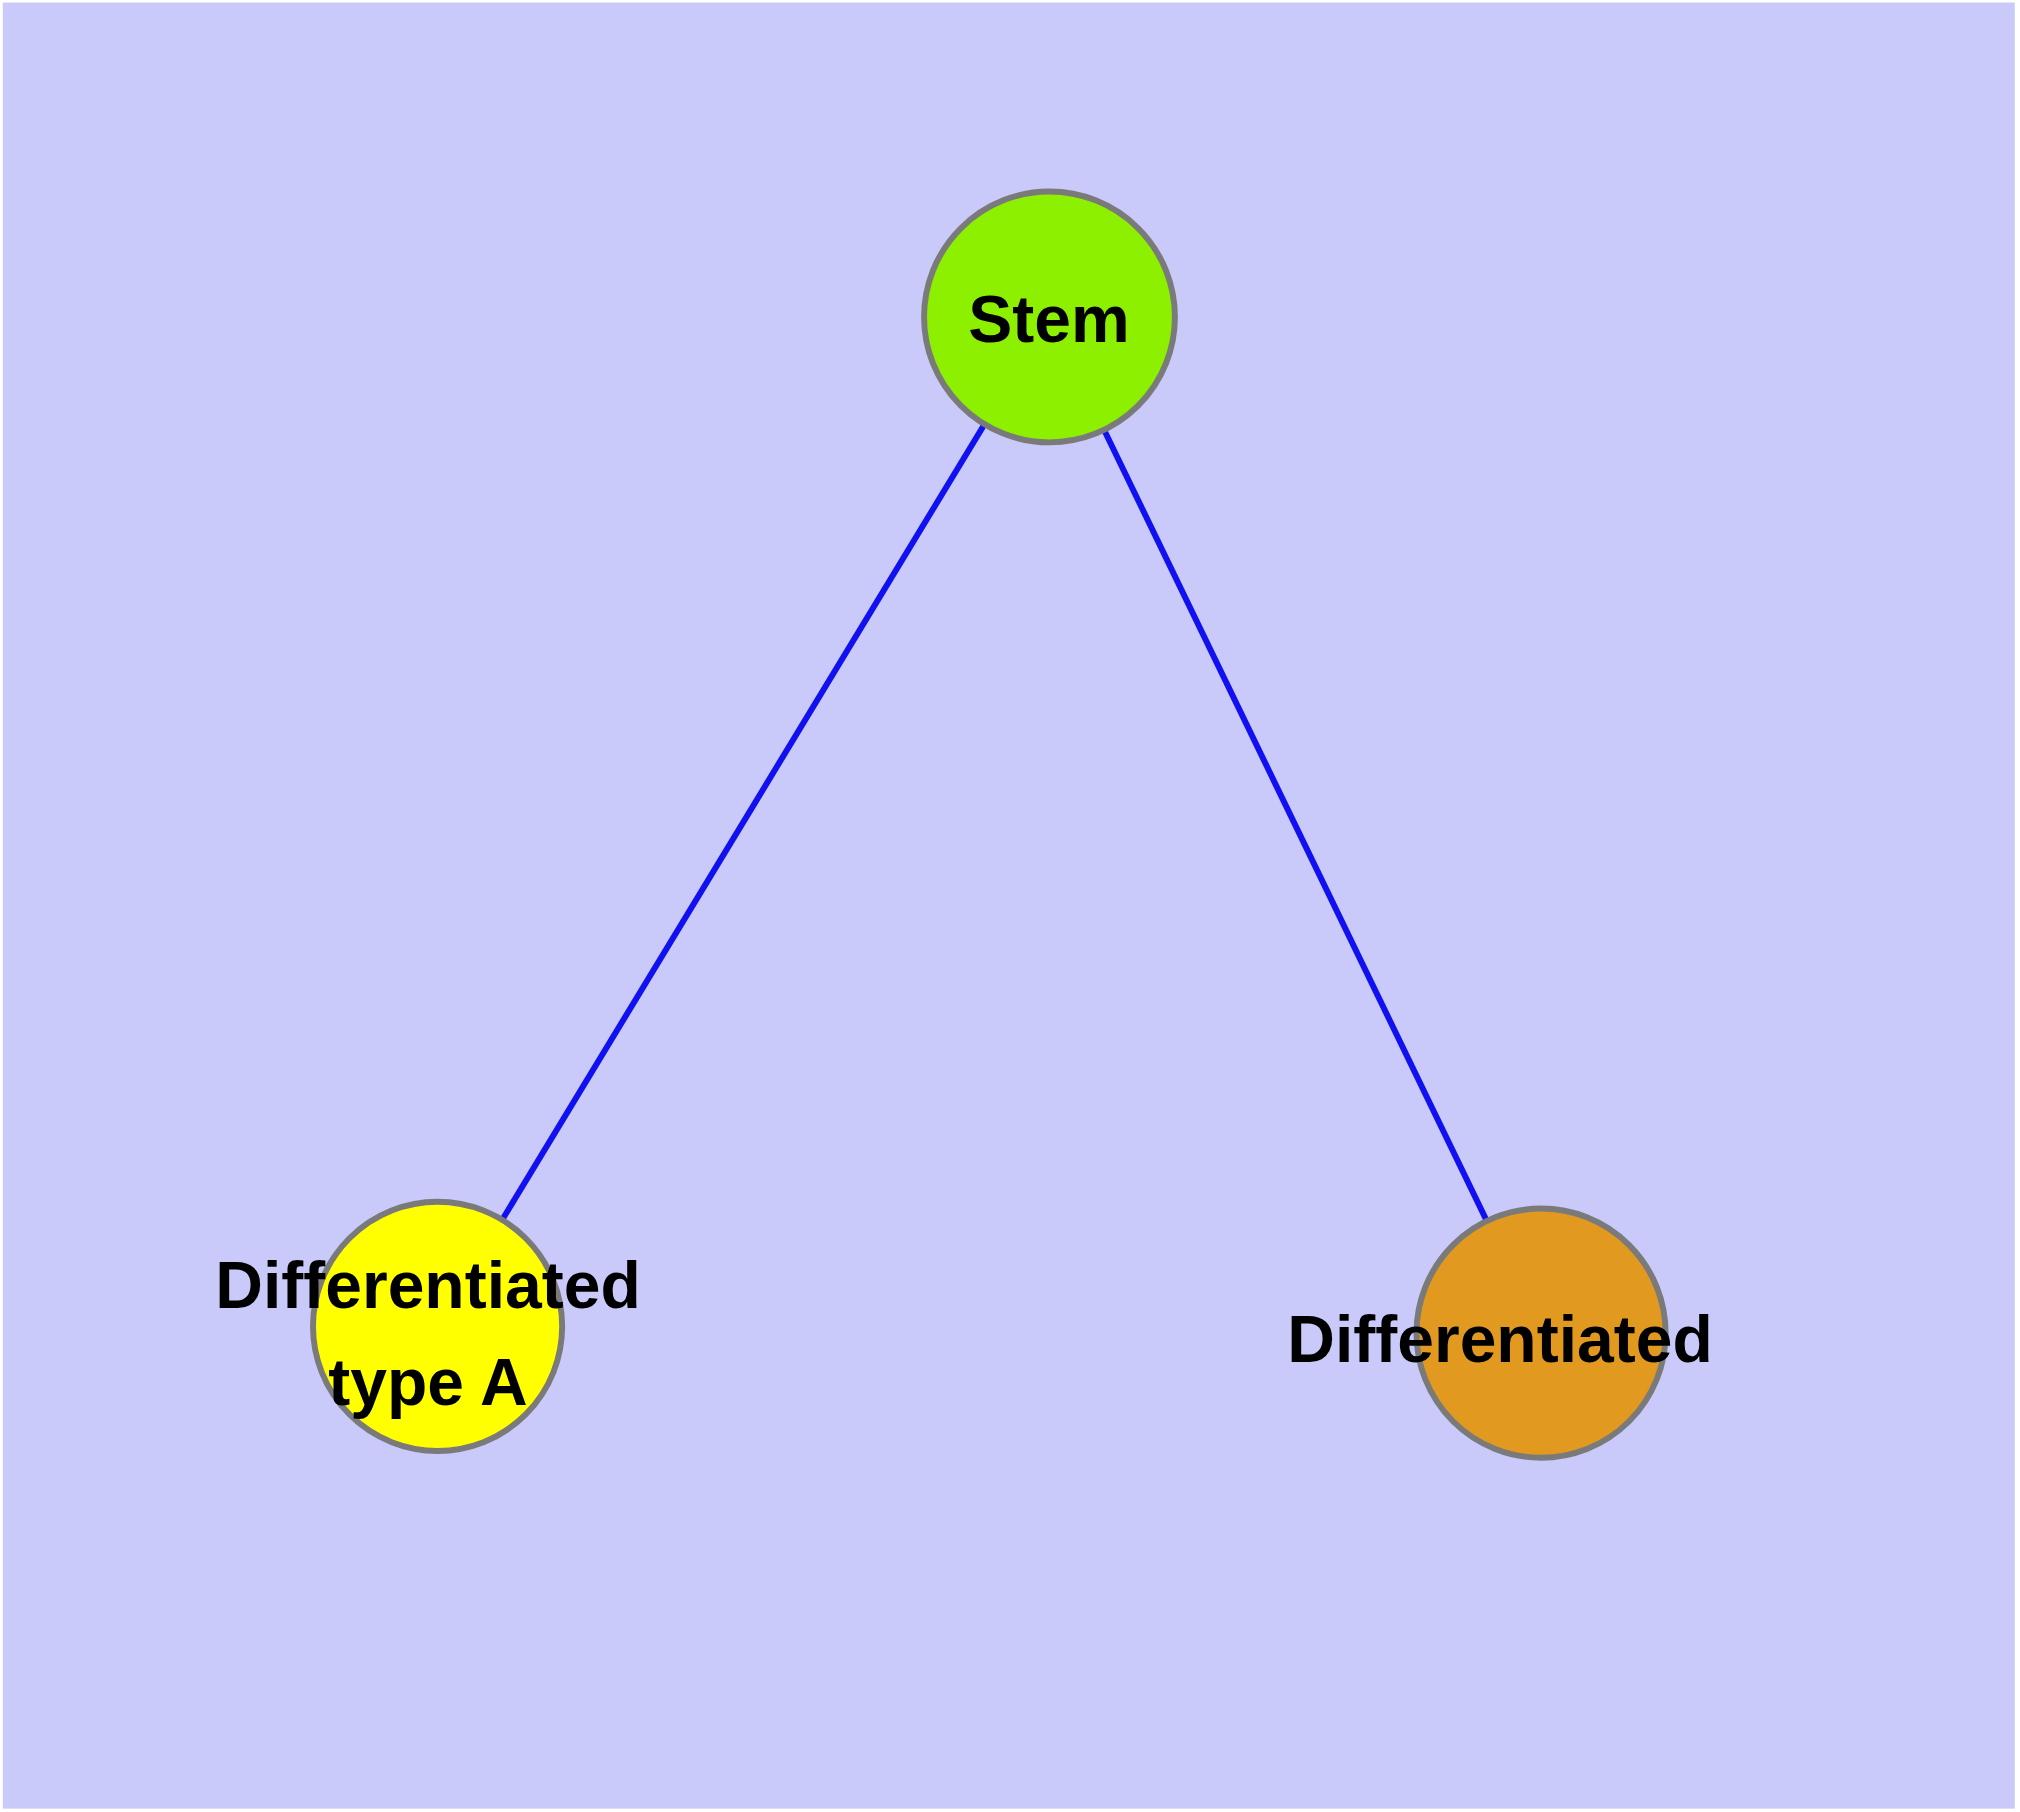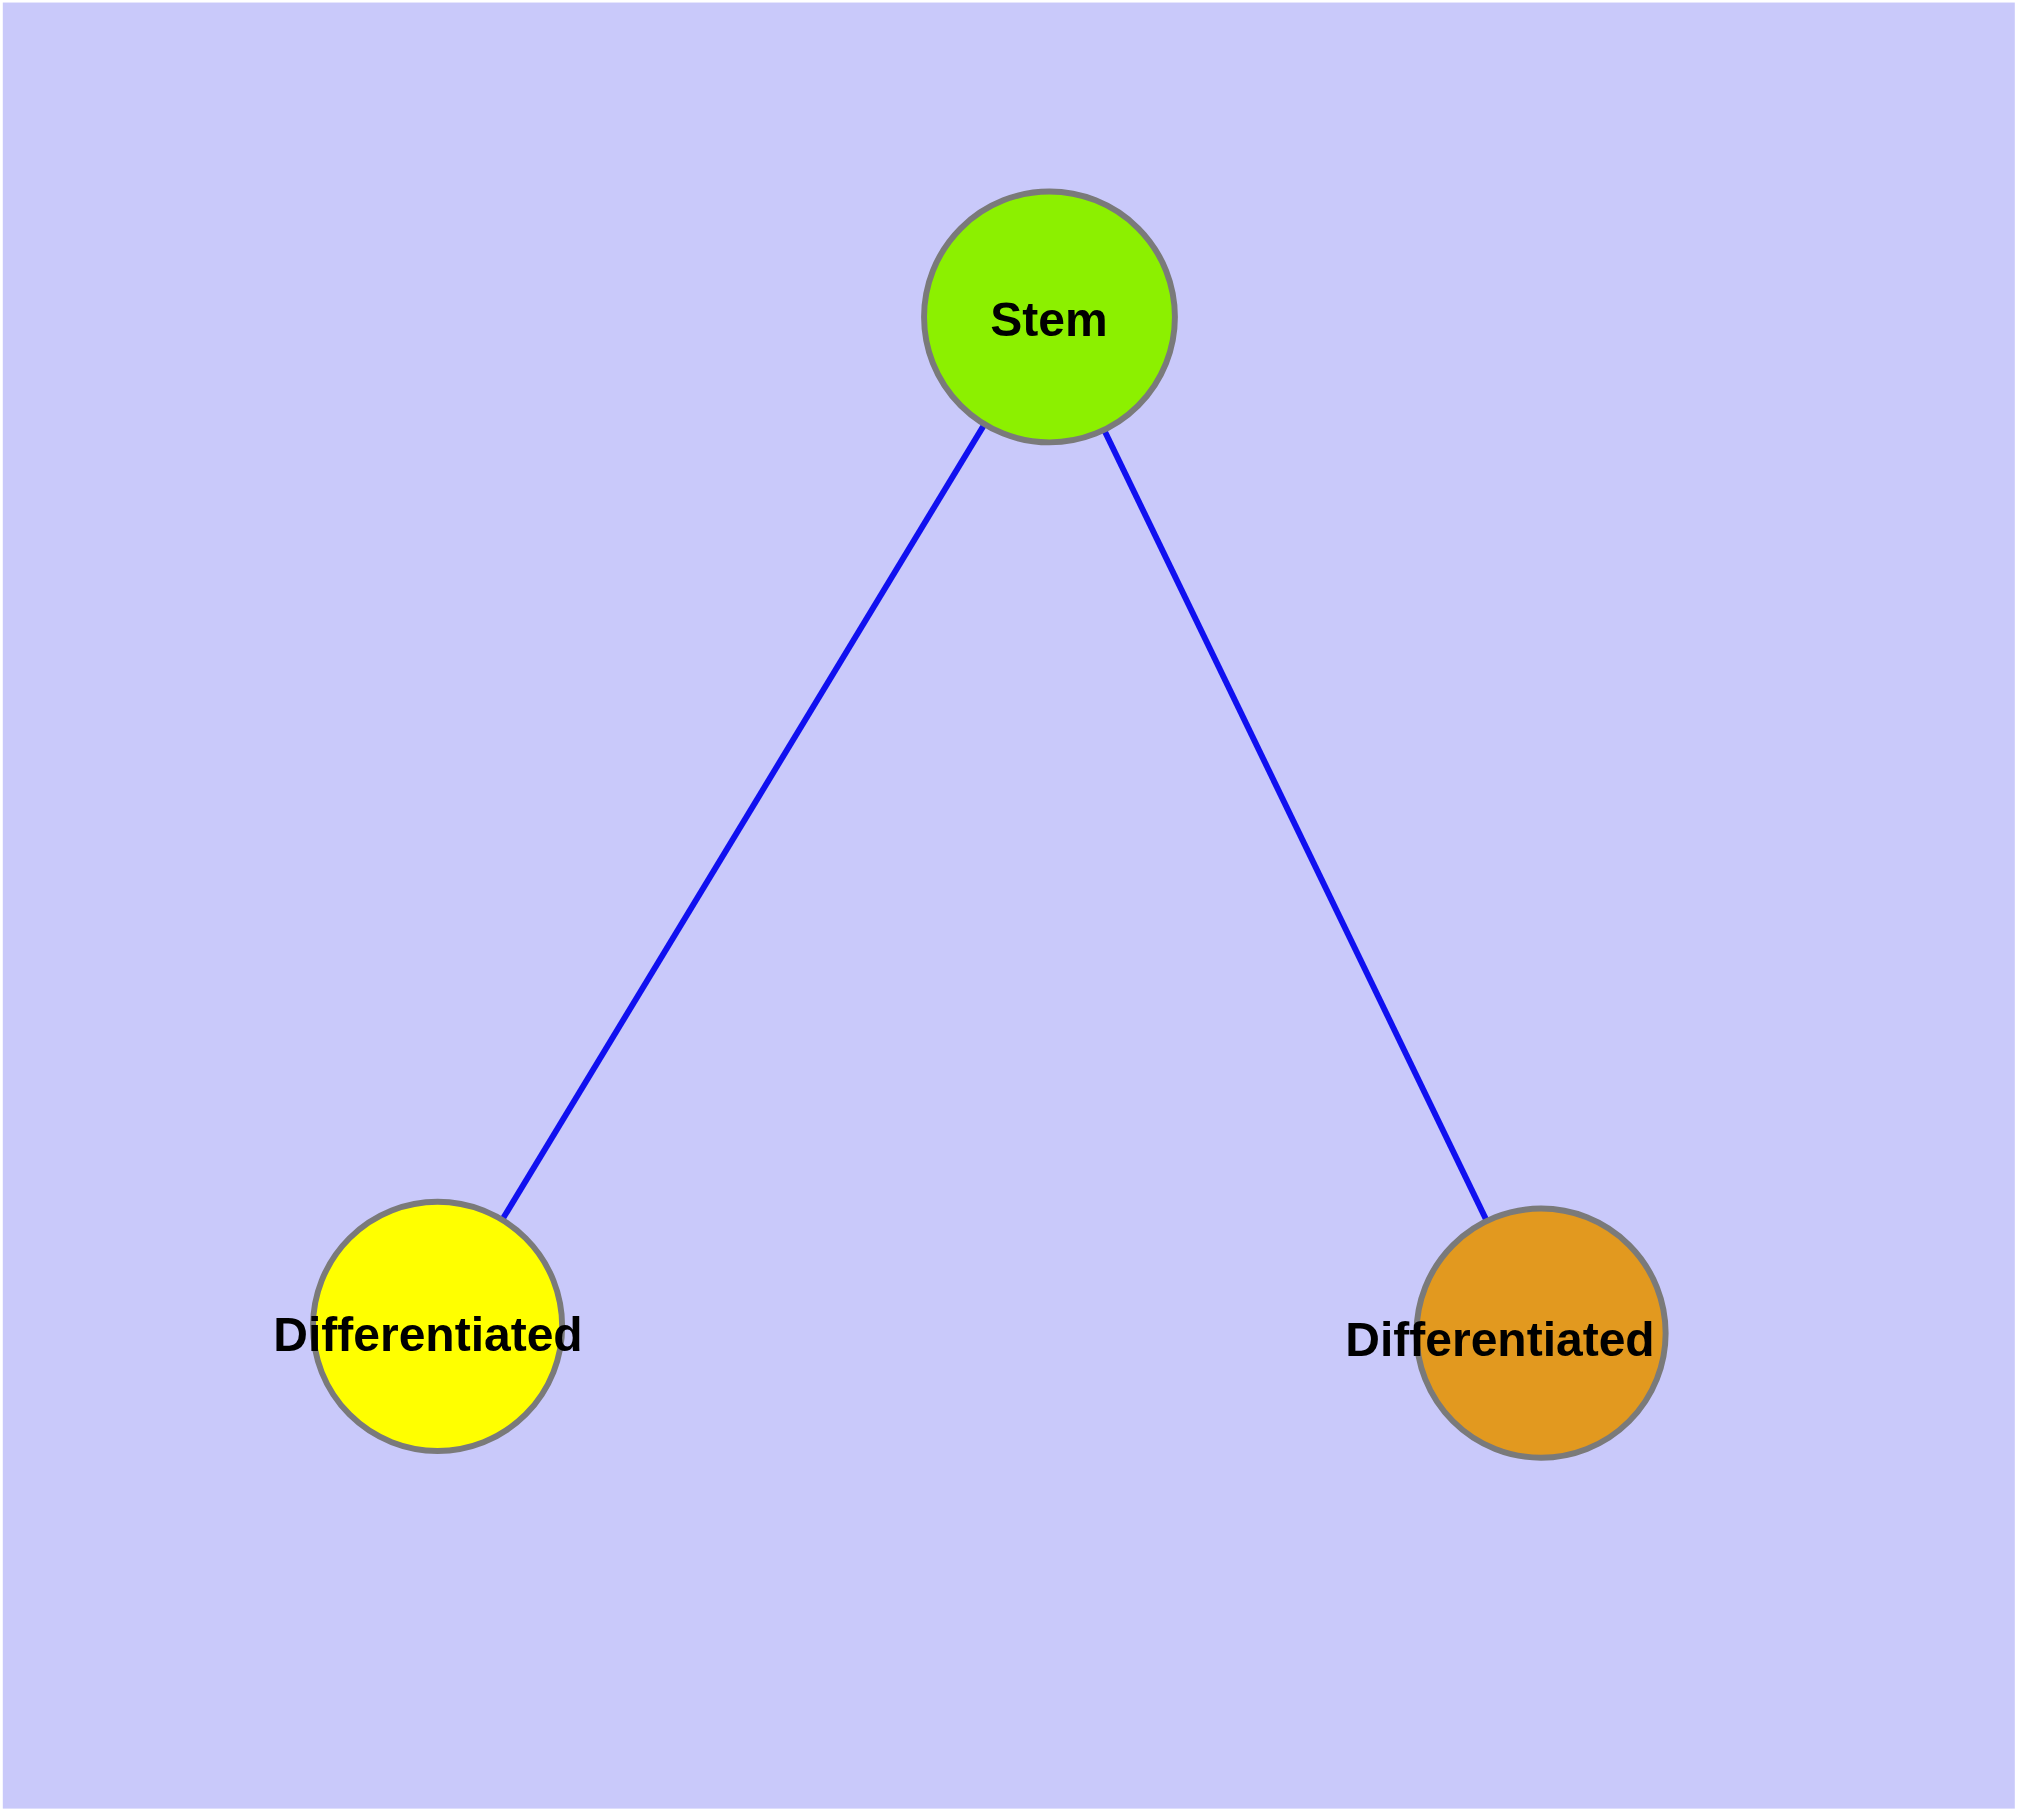--- a/index.html
+++ b/index.html
@@ -21,21 +21,21 @@
     position: absolute;
     left: 0;
     top: 0;
     display: block;
   }
   .node-label {
     position: absolute;
     transform: translate(-50%, -50%);
     text-align: center;
     font-weight: bold;
-    font-size: 48px;
+    font-size: 66px;
     line-height: 97px;
     color: #000000;
     white-space: nowrap;
   }
 </style>
 </head>
 <body>
 
 <div class="page">
 
@@ -51,20 +51,21 @@
 
     <circle cx="516" cy="1565" r="147" stroke-width="7" fill="#FFFF00" stroke="#7A7A7A"></circle>
 
     <circle cx="1818" cy="1573" r="147" stroke-width="7" fill="#E2991F" stroke="#7A7A7A"></circle>
   </svg>
 
   <div class="node-label" style="left:1049px; top:319px;">Stem</div>
 
   <div class="node-label" style="left:428px; top:1334px;">
     <div>Differentiated</div>
+    <div>type A</div>
   </div>
 
   <div class="node-label" style="left:1500px; top:1339px;">
     <div>Differentiated</div>
   </div>
 
 </div>
 
 
 </body></html>

